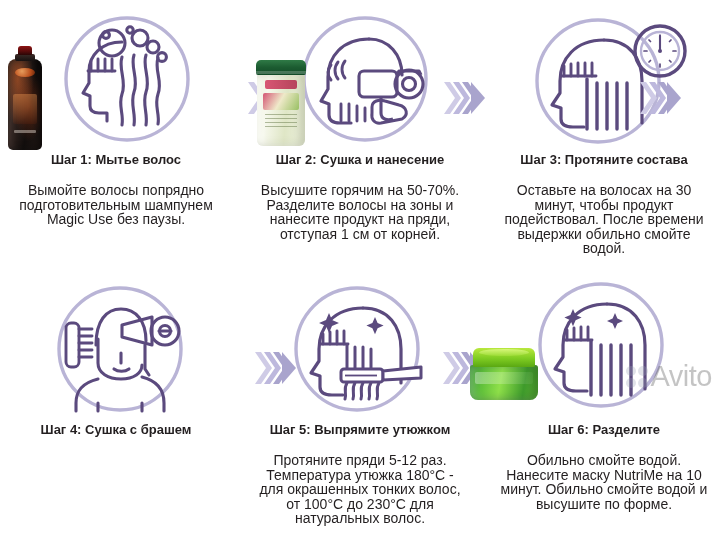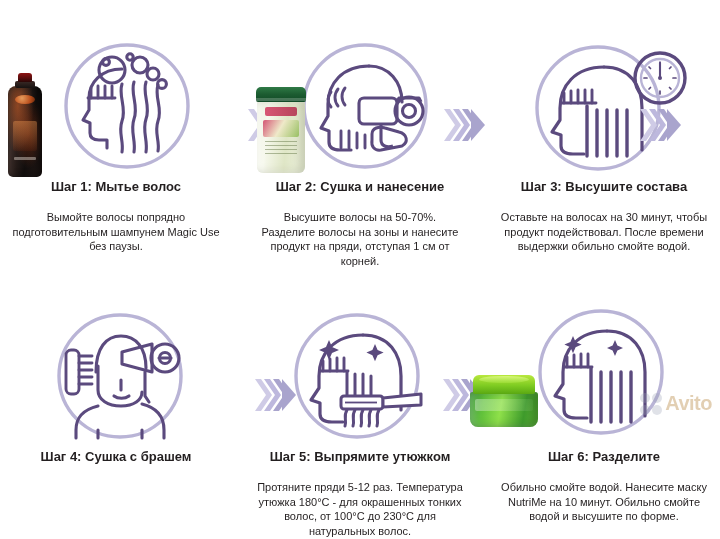--- a/index.html
+++ b/index.html
@@ -14,21 +14,20 @@
     font-family: "Liberation Sans", sans-serif;
     color: #231f20;
     position: relative;
   }
 
   .infographic {
     width: 720px;
     height: 394px;
     position: relative;
     background: #ffffff;
-    margin-top: 27px;
   }
 
   .row {
     position: absolute;
     left: 0;
     width: 720px;
     display: flex;
     flex-direction: row;
     align-items: flex-start;
     justify-content: space-between;
@@ -59,21 +58,21 @@
     font-size: 13px;
     font-weight: bold;
     line-height: 15px;
     text-align: center;
     color: #231f20;
     margin-top: 2px;
     width: 210px;
   }
 
   .step-body {
-    font-size: 11px;
+    font-size: 14px;
     line-height: 14.5px;
     text-align: center;
     color: #231f20;
     margin-top: 16px;
     width: 208px;
   }
   .step-body b { font-weight: normal; }
 
   
   .arrow {
@@ -191,21 +190,21 @@
     bottom: 6px;
     display: flex;
     align-items: center;
     gap: 3px;
     opacity: 0.30;
     z-index: 9;
   }
   .wm-dots { display: grid; grid-template-columns: 10px 10px; grid-gap: 2px; }
   .wm-dots i { display: block; width: 10px; height: 10px; border-radius: 50%; background: #9aa0b5; }
   .wm-text {
-    font-size: 20px; font-weight: bold; color: #a16207; letter-spacing: -0.5px;
+    font-size: 29px; font-weight: normal; color: #404040; letter-spacing: -0.5px;
     line-height: 23px;
   }
 </style>
 </head>
 <body>
 
 <div class="infographic">
 
   <div class="row row-1">
 
@@ -276,21 +275,21 @@
         <div class="product jar2">
           <div class="j2-body"></div>
           <div class="j2-lid"></div>
           <div class="j2-lidline"></div>
           <div class="j2-brand"></div>
           <div class="j2-block"></div>
           <div class="j2-lines"></div>
         </div>
       </div>
       <div class="step-title">Шаг 2: Сушка и нанесение</div>
-      <div class="step-body"><span>Высушите волосы на </span><b>50-70%</b><span>. Разделите волосы на зоны и нанесите продукт  на пряди, отступая 1 см от корней.</span></div>
+      <div class="step-body"><span>Высушите горячим на </span><b>50-70%</b><span>. Разделите волосы на зоны и нанесите продукт  на пряди, отступая 1 см от корней.</span></div>
     </div>
 
     <div class="step">
       <div class="art">
         <svg width="184" height="140" viewBox="0 0 184 140">
           <circle cx="86" cy="72" r="61" fill="none" stroke="#b9b4d6" stroke-width="3.4"></circle>
           <g fill="none" stroke="#5b4a7e" stroke-width="3.2" stroke-linecap="round" stroke-linejoin="round">
             <path d="M92 31 C63 31 48 50 48 72 L48 84 L40 96 L49 99 L49 110 C49 116 54 118 61 118 L72 118"></path>
             <path d="M92 31 C118 31 130 50 130 72 L130 114"></path>
           </g>
@@ -306,21 +305,21 @@
             <circle cx="148" cy="42" r="19" fill="none" stroke="#b9b4d6" stroke-width="2.4"></circle>
             <g stroke="#5b4a7e" stroke-width="1.7" stroke-linecap="round">
               <path d="M148 26 L148 29 M164 42 L161 42 M148 58 L148 55 M132 42 L135 42"></path>
               <path d="M159 31 L157.5 32.5 M159 53 L157.5 51.5 M137 53 L138.5 51.5 M137 31 L138.5 32.5"></path>
             </g>
             <path d="M148 42 L148 27" stroke="#5b4a7e" stroke-width="2.1" stroke-linecap="round"></path>
             <circle cx="148" cy="42" r="2" fill="#5b4a7e"></circle>
           </g>
         </svg>
       </div>
-      <div class="step-title">Шаг 3: Высушите состава</div>
+      <div class="step-title">Шаг 3: Протяните состава</div>
       <div class="step-body">Оставьте на волосах на 30 минут, чтобы продукт подействовал. После времени выдержки обильно смойте водой.</div>
     </div>
   </div>
 
   <div class="row row-2">
 
     <div class="step">
       <div class="art">
         <svg width="180" height="140" viewBox="0 0 180 140">
           <circle cx="94" cy="70" r="61" fill="none" stroke="#b9b4d6" stroke-width="3.4"></circle>

